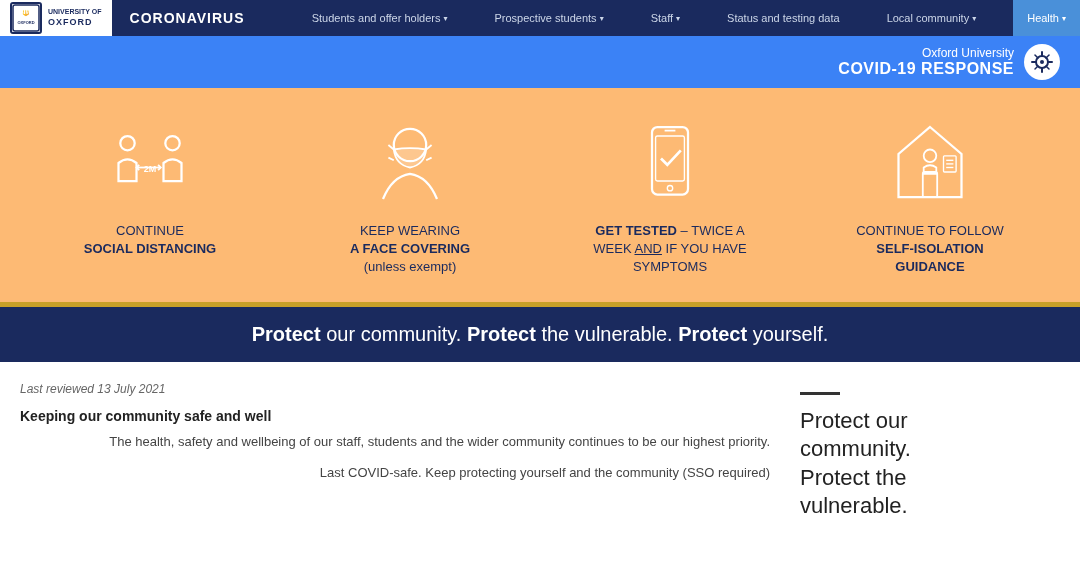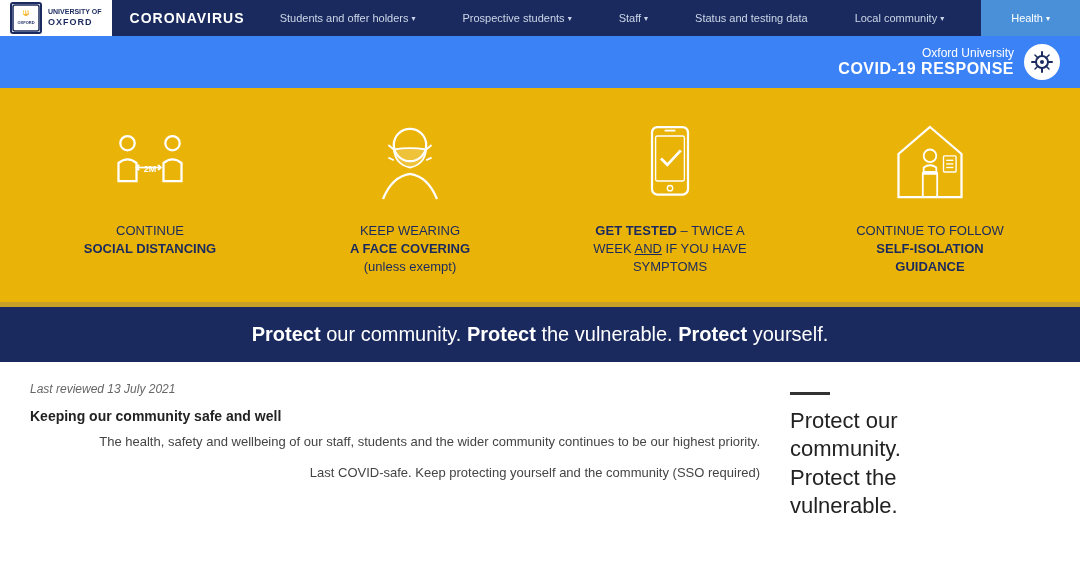--- a/index.html
+++ b/index.html
@@ -61,21 +61,21 @@
       display: flex;
       align-items: center;
       cursor: pointer;
       white-space: nowrap;
       gap: 3px;
     }
     .nav-item .arrow { font-size: 8px; }
     .nav-item.health {
       background: #4a90d9;
       color: #fff;
-      padding: 0 30px;
+      padding: 0 14px;
     }
 
     
     .covid-response {
       background: #3b82f6;
       display: flex;
       justify-content: flex-end;
       align-items: center;
       padding: 8px 20px;
       gap: 10px;
@@ -99,21 +99,21 @@
       background: #fff;
       border-radius: 50%;
       display: flex;
       align-items: center;
       justify-content: center;
       font-size: 16px;
     }
 
     
     .icons-section {
-      background: #eab308;
+      background: #fdba74;
       padding: 30px 20px 25px;
       display: flex;
       justify-content: space-around;
       align-items: flex-start;
     }
     .icon-item {
       display: flex;
       flex-direction: column;
       align-items: center;
       width: 180px;
@@ -146,21 +146,21 @@
       text-align: center;
       color: #fff;
       font-size: 20px;
     }
     .protect-banner .bold { font-weight: bold; }
 
     
     .content-area {
       display: flex;
       background: #fff;
-      padding: 20px 30px;
+      padding: 20px 20px;
       gap: 30px;
     }
     .content-main {
       flex: 1;
     }
     .last-reviewed {
       font-style: italic;
       font-size: 12px;
       color: #666;
       margin-bottom: 12px;

